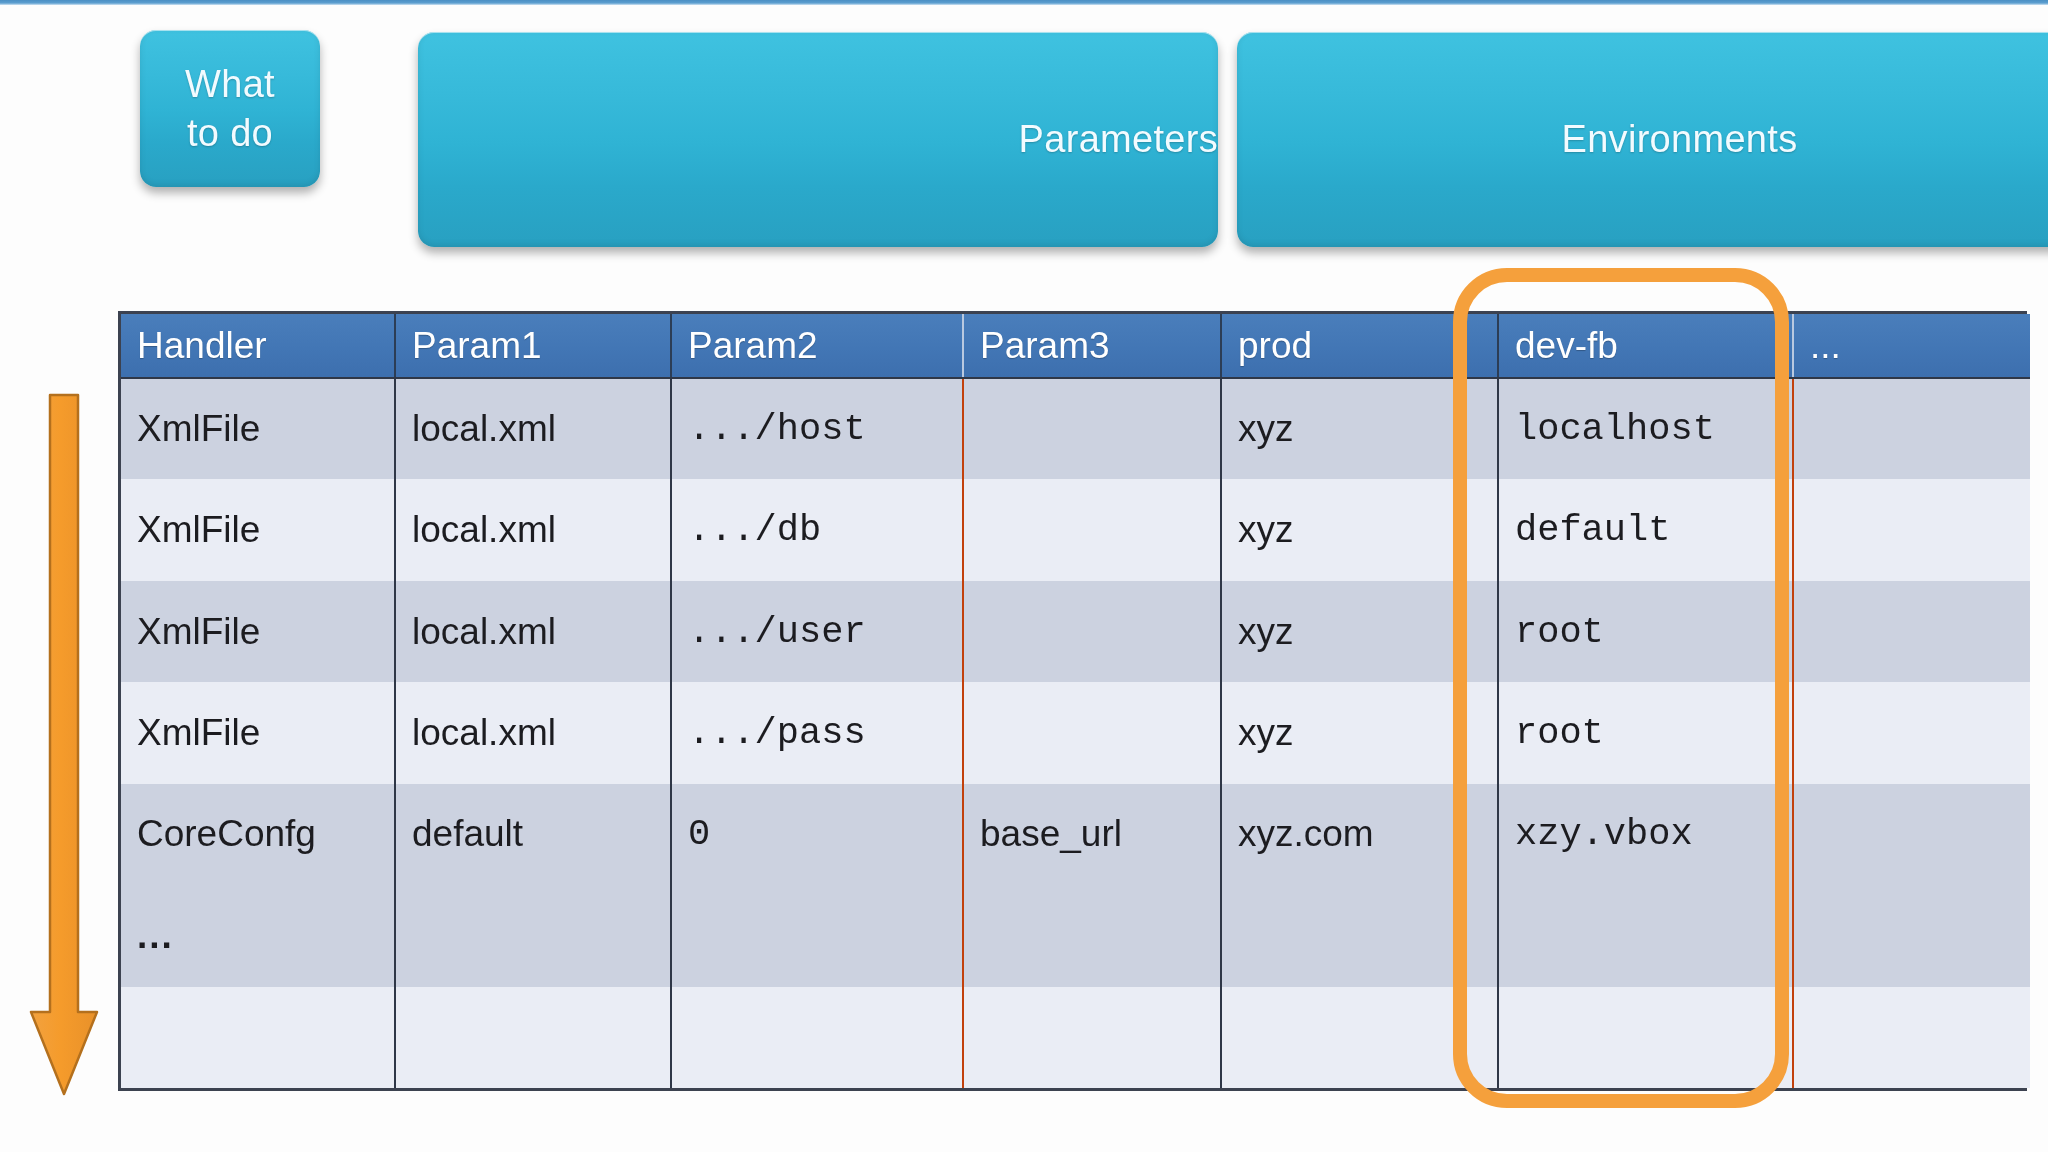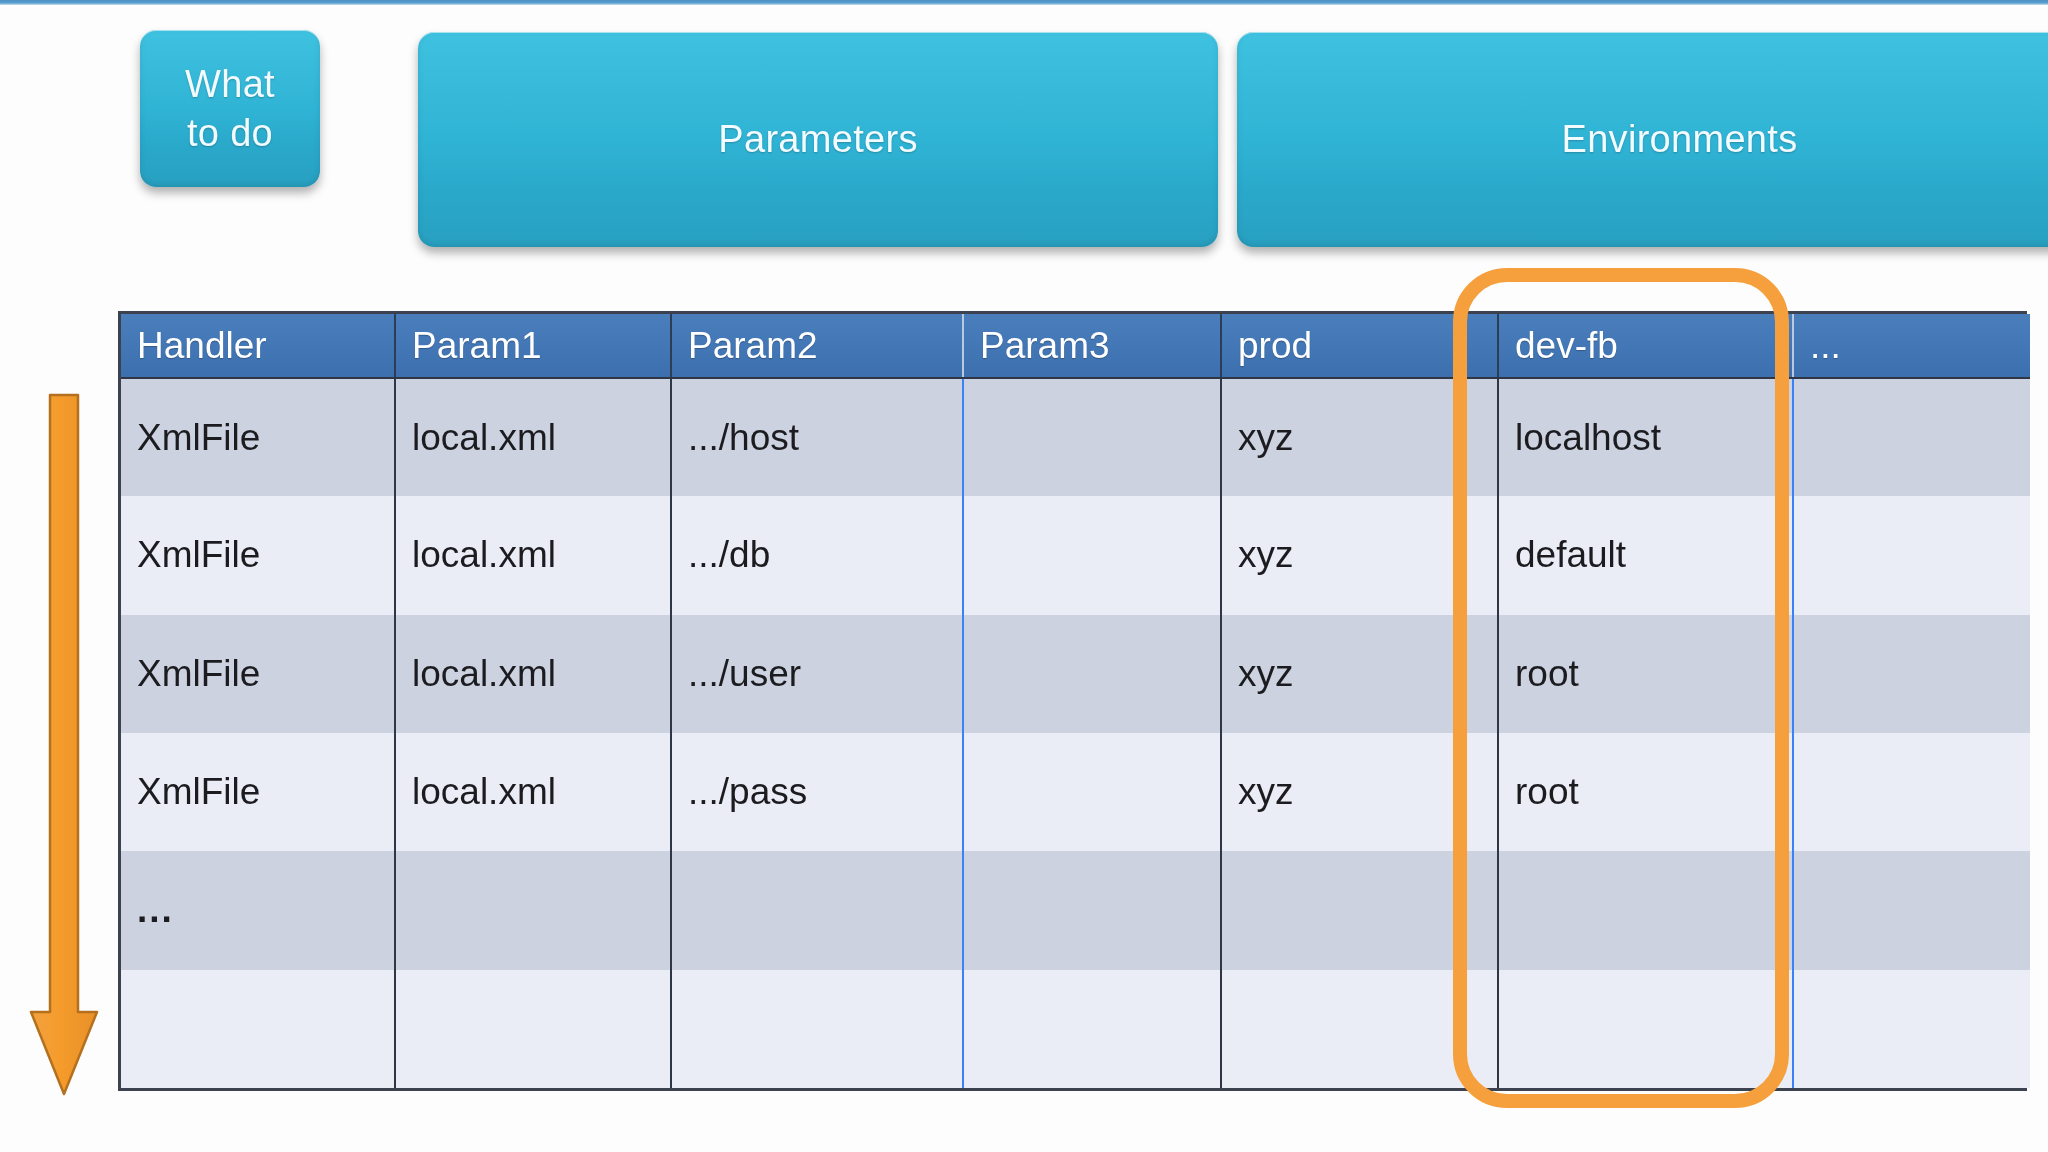--- a/index.html
+++ b/index.html
@@ -44,21 +44,21 @@
     text-align: center;
     color: #f2fbff;
     font-size: 38px;
     letter-spacing: 0.3px;
     line-height: 1.28;
     text-shadow: 0 1px 2px rgba(0,0,0,0.22);
     box-sizing: border-box;
     user-select: none;
   }
   .btn.b1 { left: 140px;  top: 30px;  width: 180px; height: 157px; }
-  .btn.b2 { left: 418px;  top: 32px;  width: 800px; height: 215px; }
+  .btn.b2 { left: 418px;  top: 32px;  width: 800px; height: 215px; justify-content: flex-end; }
   .btn.b3 { left: 1237px; top: 32px;  width: 885px; height: 215px; }
 
   
   .table-wrap {
     position: absolute;
     left: 118px;
     top: 311px;
     width: 1909px;
     height: 780px;
     border: 3px solid #3c4250;
@@ -92,21 +92,21 @@
   table.grid thead th:last-child { border-right: none; }
 
   table.grid tbody td {
     height: 88px;
     color: #1c1c20;
     border-right: 2px solid #2f3747;
     margin-left: 12px;
   }
   table.grid tbody td:last-child { border-right: none; }
   
-  table.grid tbody td.soft-right { border-right: 2px solid #3b82f6; }
+  table.grid tbody td.soft-right { border-right: 2px solid #c2410c; font-family: Liberation Mono, monospace; }
   table.grid thead th.soft-right { border-right: 2px solid #b9c9e0; }
 
   tbody tr.band-a td { background: #ccd2e0; }
   tbody tr.band-b td { background: #eaedf5; }
 
   td.dim { color: #3a3a40; font-size: 33px; }
   td.dots { letter-spacing: 2px; font-size: 30px; color: #2a2f3c; font-weight: bold; }
 
   
   .highlight-box {
@@ -217,20 +217,29 @@
         <tr class="band-b">
           <td>XmlFile</td>
           <td>local.xml</td>
           <td class="soft-right">.../pass</td>
           <td></td>
           <td>xyz</td>
           <td class="soft-right">root</td>
           <td></td>
         </tr>
 
+        <tr class="band-a">
+          <td>CoreConfg</td>
+          <td>default</td>
+          <td class="soft-right">0</td>
+          <td>base_url</td>
+          <td>xyz.com</td>
+          <td class="soft-right">xzy.vbox</td>
+          <td></td>
+        </tr>
 
 
         <tr class="band-a">
           <td class="dots">...</td>
           <td></td>
           <td class="soft-right"></td>
           <td></td>
           <td></td>
           <td class="soft-right"></td>
           <td></td>

